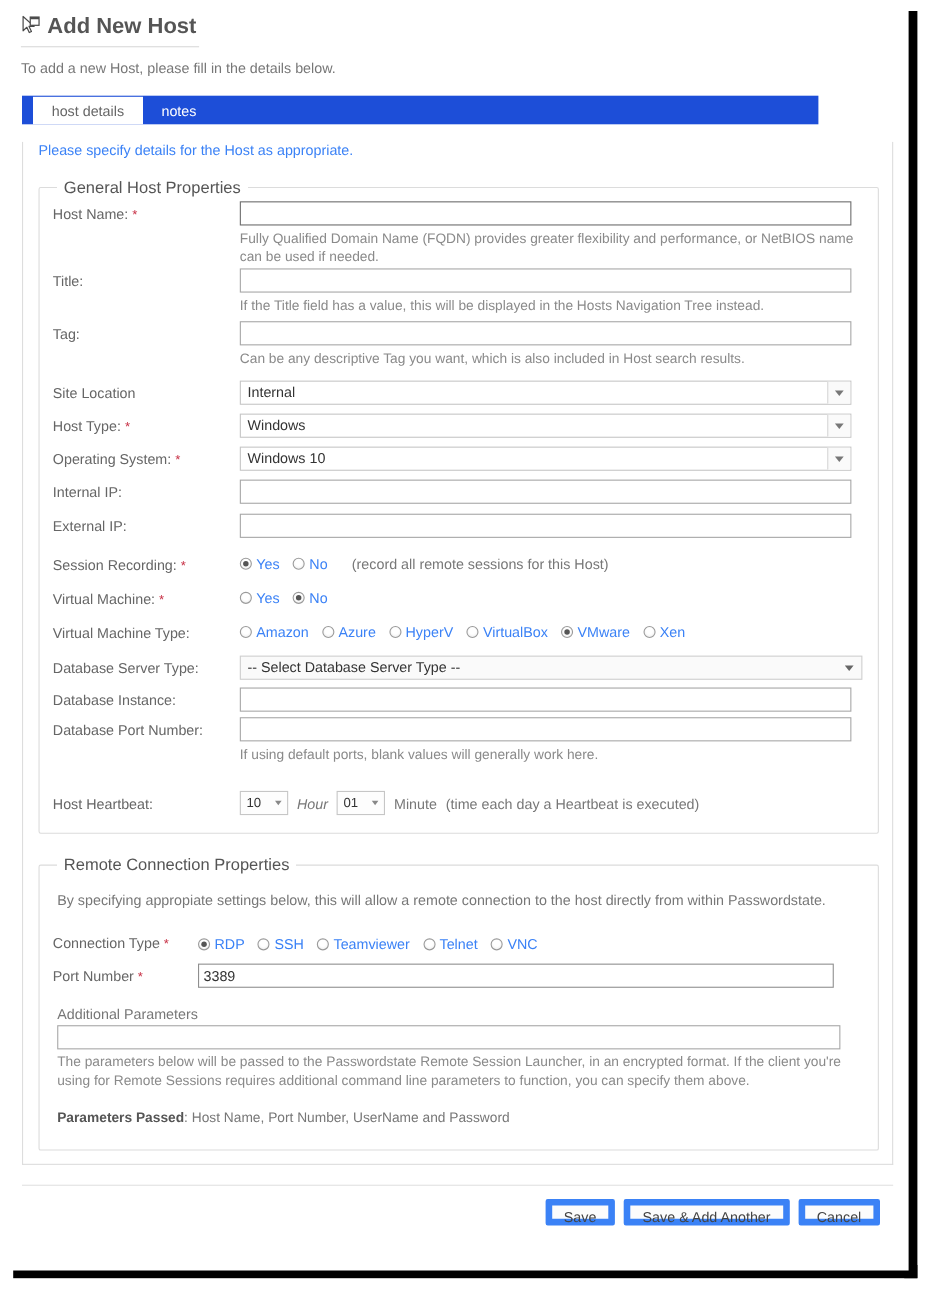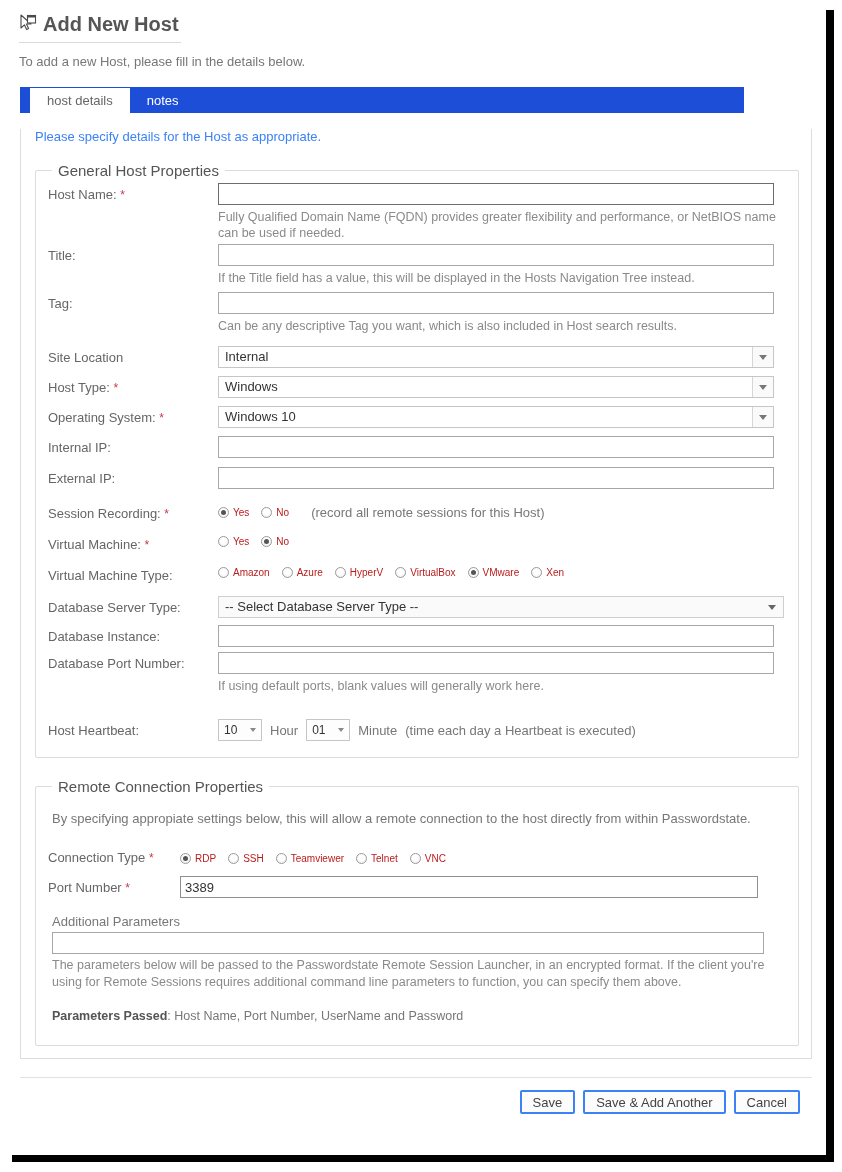--- a/index.html
+++ b/index.html
@@ -274,22 +274,22 @@
   }
   .radio.on::after {
     content: "";
     position: absolute;
     left: 2px; top: 2px;
     width: 5px; height: 5px;
     border-radius: 50%;
     background: #555;
   }
   .radio-lbl {
-    font-size: 10px;
-    color: #b91c1c;
+    font-size: 13px;
+    color: #3b82f6;
   }
   .note {
     font-size: 13px;
     color: #777;
     margin-left: 10px;
   }
 
   
   .rcp-intro {
     font-size: 13px;
@@ -356,21 +356,21 @@
     margin: 12px 26px 0 0;
     display: flex;
     justify-content: flex-end;
     gap: 8px;
   }
   .btn {
     min-width: 46px;
     height: 24px;
     padding: 0 11px;
     background: #fcfcfc;
-    border: 2px solid #3b82f6;
+    border: 6px solid #3b82f6;
     border-radius: 2px;
     font-family: "Liberation Sans", sans-serif;
     font-size: 13px;
     color: #444;
     cursor: pointer;
     line-height: 22px;
   }
 </style>
 </head>
 <body>
@@ -609,21 +609,21 @@
 
       <div class="row" style="margin-top:19px;">
         <div class="lbl">Host Heartbeat:</div>
         <div class="fld" style="display:flex;align-items:center;">
           <span class="sel tiny">
             <span class="sel-val">10</span>
             <span class="sel-btn">
               <span class="caret"></span>
             </span>
           </span>
-          <span class="note" style="margin-left:8px;margin-right:8px;">Hour</span>
+          <span class="note" style="margin-left:8px;margin-right:8px;font-style:italic;">Hour</span>
           <span class="sel tiny">
             <span class="sel-val">01</span>
             <span class="sel-btn">
               <span class="caret"></span>
             </span>
           </span>
           <span class="note" style="margin-left:8px;">Minute</span>
           <span class="note" style="margin-left:8px;">(time each day a Heartbeat is executed)</span>
         </div>
       </div>

